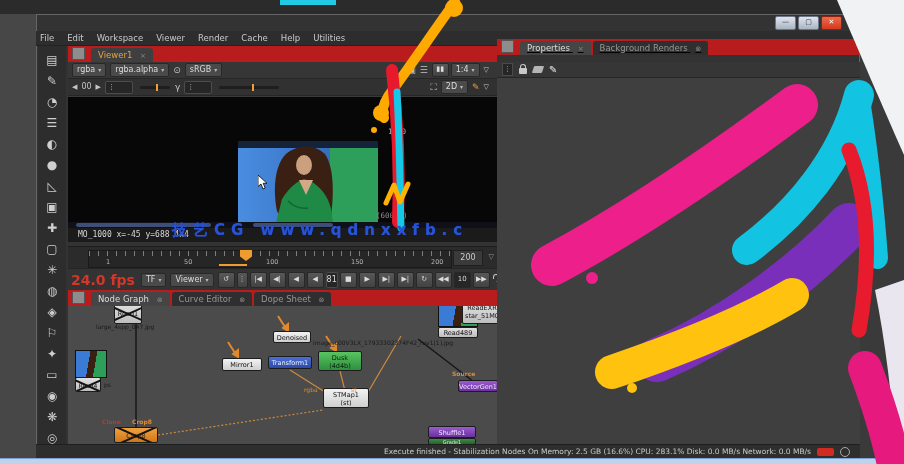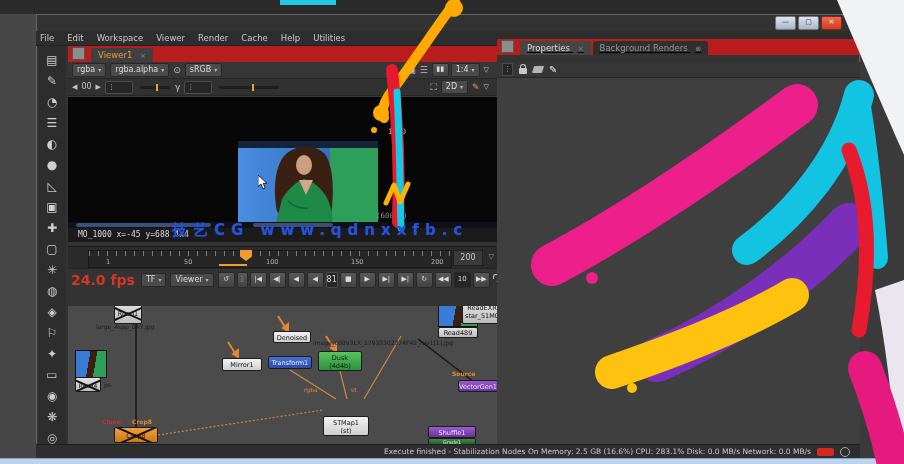--- a/index.html
+++ b/index.html
@@ -248,20 +248,35 @@
     <span class="tbtn">▶|</span>
     <span class="tbtn">↻</span>
     <span class="tbtn">◀◀</span>
     <span class="tbtn" style="background:#262626;">10</span>
     <span class="tbtn">▶▶</span>
     <span style="width:6px;"></span>
     <span class="ico-lock"></span>
     <span class="tbtn" style="border:none;background:none;">▲</span>
   </div>
 
+  <div class="abs tabbar" style="left:68px;top:290px;width:429px;height:16px;">
+    <span class="sqbtn"></span>
+    <span class="tab active">
+      <span>Node Graph</span>
+      <span class="cl">⊗</span>
+    </span>
+    <span class="tab inactive">
+      <span>Curve Editor</span>
+      <span class="cl">⊗</span>
+    </span>
+    <span class="tab inactive">
+      <span>Dope Sheet</span>
+      <span class="cl">⊗</span>
+    </span>
+  </div>
 
   <div class="abs ncanvas">
     <svg class="overlay" style="position:absolute;left:0;top:0;" width="429" height="138">
       <path d="M68,10 V122" stroke="#161616" stroke-width="1.5" fill="none"></path>
       <path d="M350,33 L406,76" stroke="#161616" stroke-width="1.5" fill="none"></path>
       <path d="M222,64 L268,93" stroke="#cf8a3e" stroke-width="1.2" fill="none"></path>
       <path d="M272,65 L279,93" stroke="#cf8a3e" stroke-width="1.2" fill="none"></path>
       <path d="M333,30 L296,93" stroke="#cf8a3e" stroke-width="1.2" fill="none"></path>
       <path d="M90,129 L255,104" stroke="#cf8a3e" stroke-width="1.2" stroke-dasharray="2,2" fill="none"></path>
       <g stroke="#e0892f" stroke-width="2" fill="#e0892f">
@@ -283,21 +298,21 @@
 
     <div class="node white" style="left:154px;top:52px;width:40px;height:13px;line-height:13px;">Mirror1</div>
     <div class="node white" style="left:205px;top:25px;width:38px;height:12px;line-height:12px;">Denoised</div>
     <div class="node blue" style="left:200px;top:50px;width:44px;height:13px;line-height:13px;">Transform1</div>
 
     <div class="node green" style="left:250px;top:45px;width:44px;height:20px;padding-top:2px;">
       <div>Dusk</div>
       <div>(4d4b)</div>
     </div>
 
-    <div class="node white" style="left:255px;top:110px;width:46px;height:20px;padding-top:2px;">
+    <div class="node white" style="left:255px;top:82px;width:46px;height:20px;padding-top:2px;">
       <div>STMap1</div>
       <div>(st)</div>
     </div>
     <span class="wlabel" style="left:236px;top:80px;">rgba</span>
     <span class="wlabel" style="left:283px;top:80px;">st</span>
 
     <div class="abs" style="left:330px;top:-5px;width:40px;padding-left:40px;">
       <div class="thumb" style="width:40px;height:26px;border:1px solid #111;box-sizing:border-box;"></div>
       <div class="node gray" style="position:static;width:40px;height:11px;line-height:11px;">Read489</div>
     </div>

